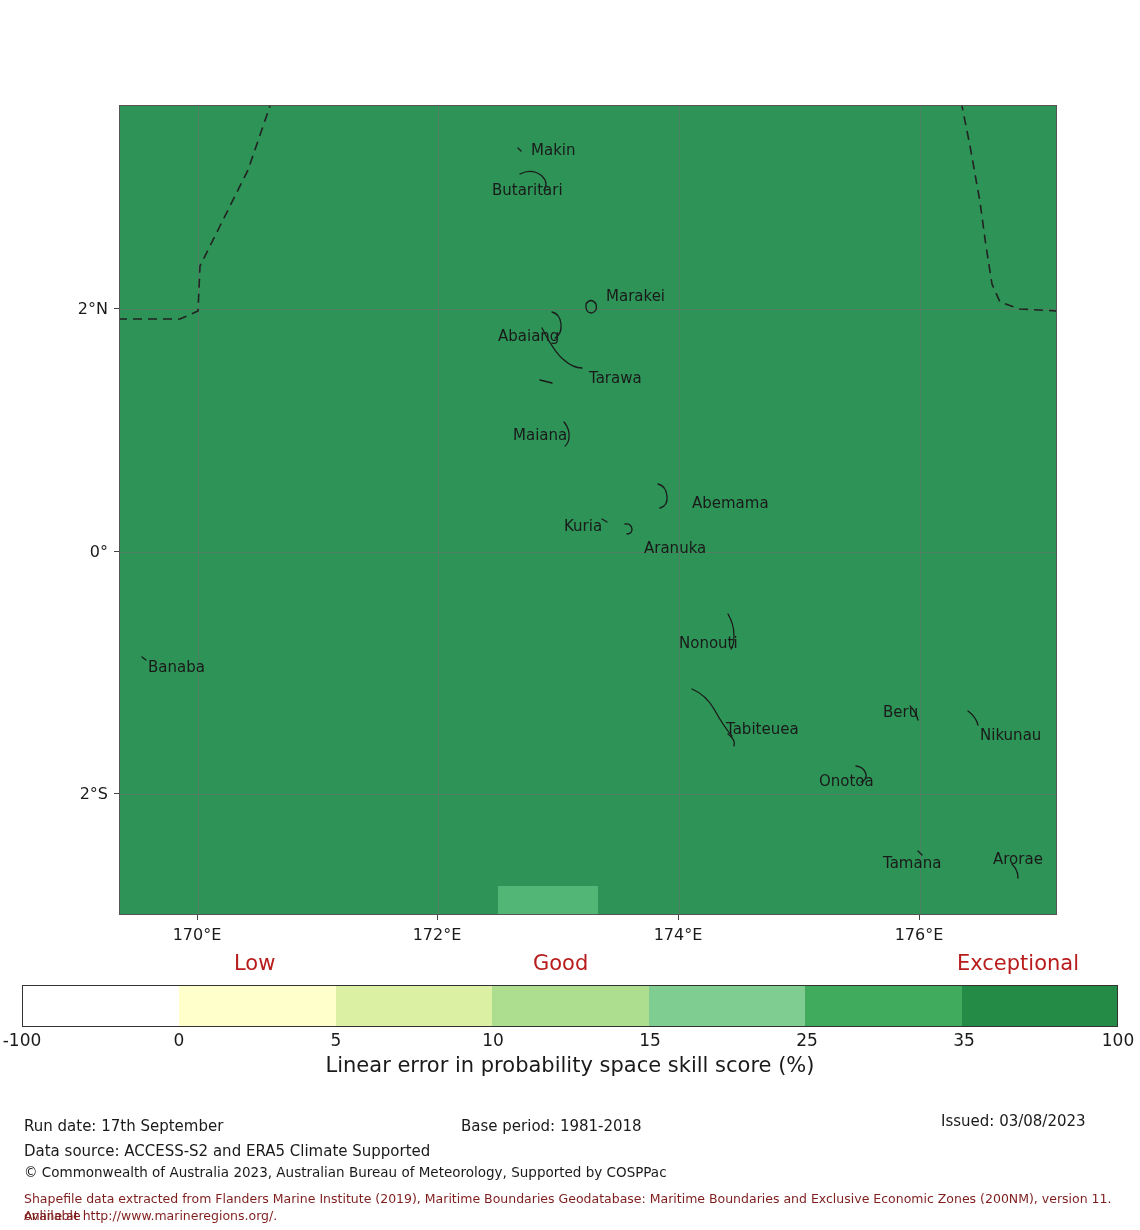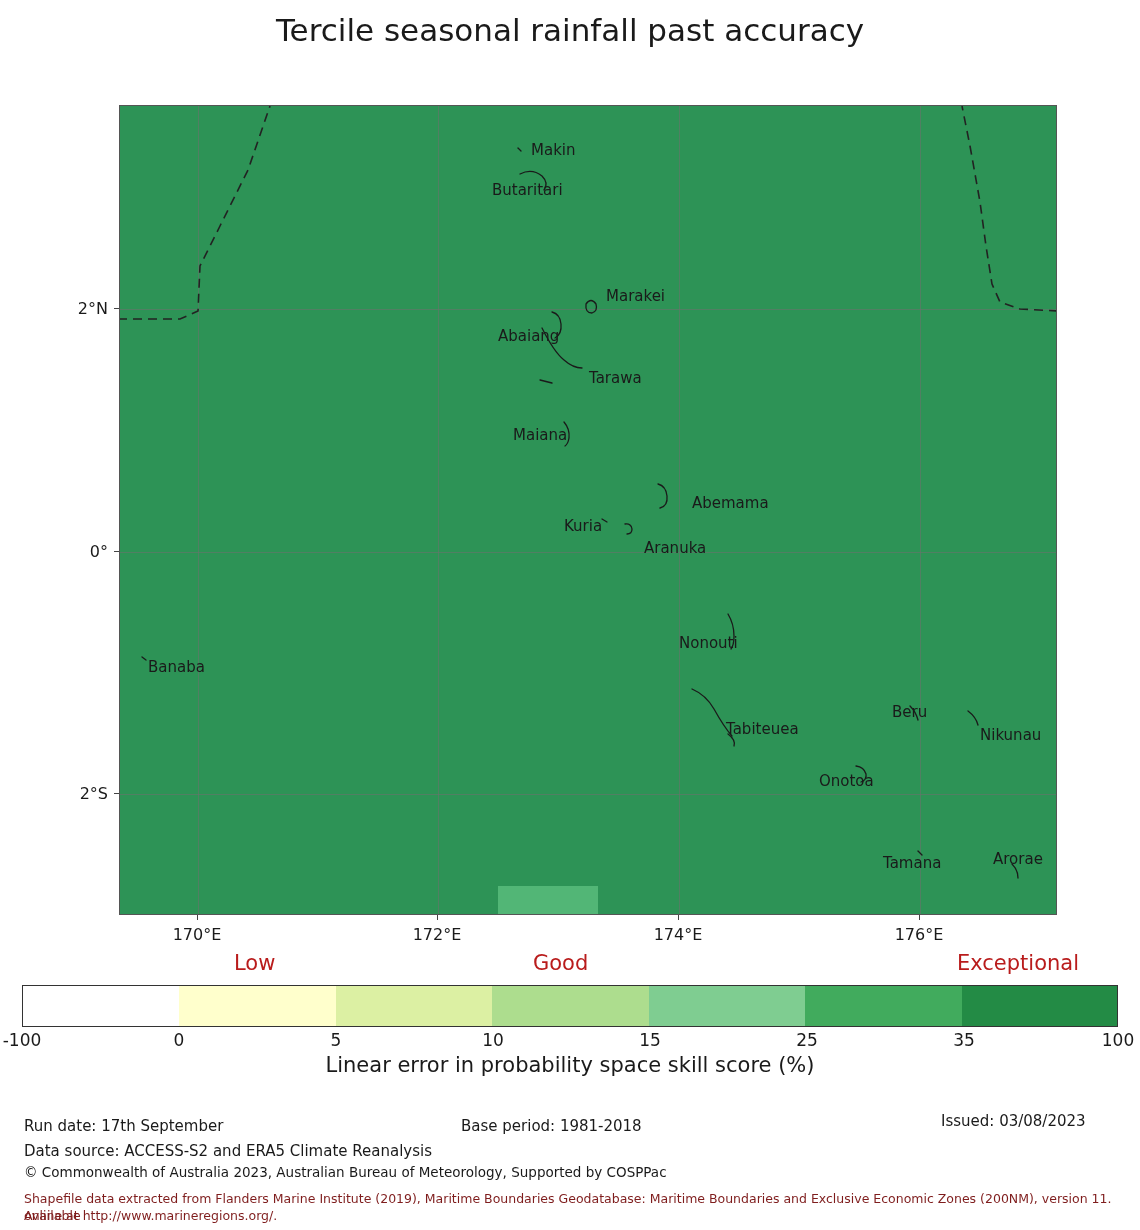--- a/index.html
+++ b/index.html
@@ -144,21 +144,20 @@
     position: absolute;
     font-size: 12.5px;
     color: #7f1d1d;
     line-height: 1.35;
   }
 </style>
 </head>
 <body>
 
 <div class="title">
-  <span>Tercile seasonal rainfall past accuracy</span>
 </div>
 
 <div id="map-panel">
 
   <div class="gridline-v" style="left:78px;"></div>
   <div class="gridline-v" style="left:318px;"></div>
   <div class="gridline-v" style="left:559px;"></div>
   <div class="gridline-v" style="left:800px;"></div>
   <div class="gridline-h" style="top:203px;"></div>
   <div class="gridline-h" style="top:446px;"></div>
@@ -219,21 +218,21 @@
   <div class="label" style="left:486px; top:181px;">Marakei</div>
   <div class="label" style="left:378px; top:221px;">Abaiang</div>
   <div class="label" style="left:469px; top:263px;">Tarawa</div>
   <div class="label" style="left:393px; top:320px;">Maiana</div>
   <div class="label" style="left:572px; top:388px;">Abemama</div>
   <div class="label" style="left:444px; top:411px;">Kuria</div>
   <div class="label" style="left:524px; top:433px;">Aranuka</div>
   <div class="label" style="left:28px; top:552px;">Banaba</div>
   <div class="label" style="left:559px; top:528px;">Nonouti</div>
   <div class="label" style="left:606px; top:614px;">Tabiteuea</div>
-  <div class="label" style="left:763px; top:597px;margin-left:9px;">Beru</div>
+  <div class="label" style="left:763px; top:597px;">Beru</div>
   <div class="label" style="left:860px; top:620px;">Nikunau</div>
   <div class="label" style="left:699px; top:666px;">Onotoa</div>
   <div class="label" style="left:763px; top:748px;">Tamana</div>
   <div class="label" style="left:873px; top:744px;">Arorae</div>
 </div>
 
 <div class="tickmark-y" style="left:114px; top:308px;"></div>
 <div class="tickmark-y" style="left:114px; top:551px;"></div>
 <div class="tickmark-y" style="left:114px; top:793px;"></div>
 <div class="ytick" style="left:38px; top:299px;">2°N</div>
@@ -270,16 +269,16 @@
 <div class="cb-tick" style="left:610px;">15</div>
 <div class="cb-tick" style="left:767px;">25</div>
 <div class="cb-tick" style="left:924px;">35</div>
 <div class="cb-tick" style="left:1078px;">100</div>
 
 <div id="cb-axis-label">Linear error in probability space skill score (%)</div>
 
 <div class="foot" style="left:24px; top:1117px;">Run date: 17th September</div>
 <div class="foot" style="left:461px; top:1117px;">Base period: 1981-2018</div>
 <div class="foot" style="left:941px; top:1112px;">Issued: 03/08/2023</div>
-<div class="foot" style="left:24px; top:1142px;">Data source: ACCESS-S2 and ERA5 Climate Reanalysis</div>
+<div class="foot" style="left:24px; top:1142px;">Data source: ACCESS-S2 and ERA5 Climate Supported</div>
 <div class="foot" style="left:24px; top:1164px; font-size:13.5px;">© Commonwealth of Australia 2023, Australian Bureau of Meteorology, Supported by COSPPac</div>
 <div class="foot-small" style="left:24px; top:1191px;">Shapefile data extracted from Flanders Marine Institute (2019), Maritime Boundaries Geodatabase: Maritime Boundaries and Exclusive Economic Zones (200NM), version 11. Available</div>
 <div class="foot-small" style="left:24px; top:1208px;">online at http://www.marineregions.org/.</div>
 
 </body></html>

